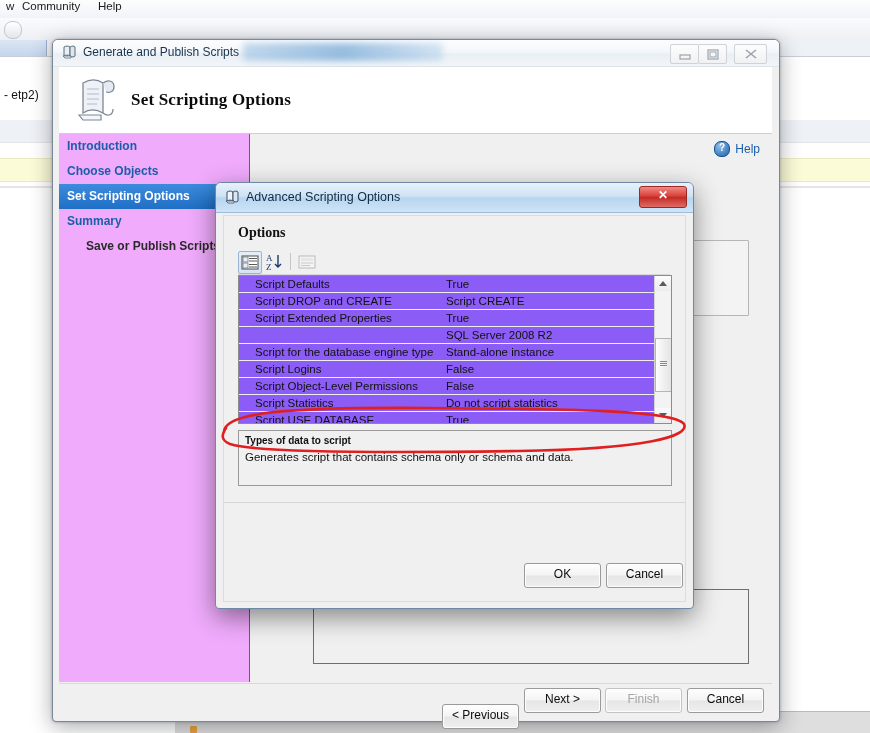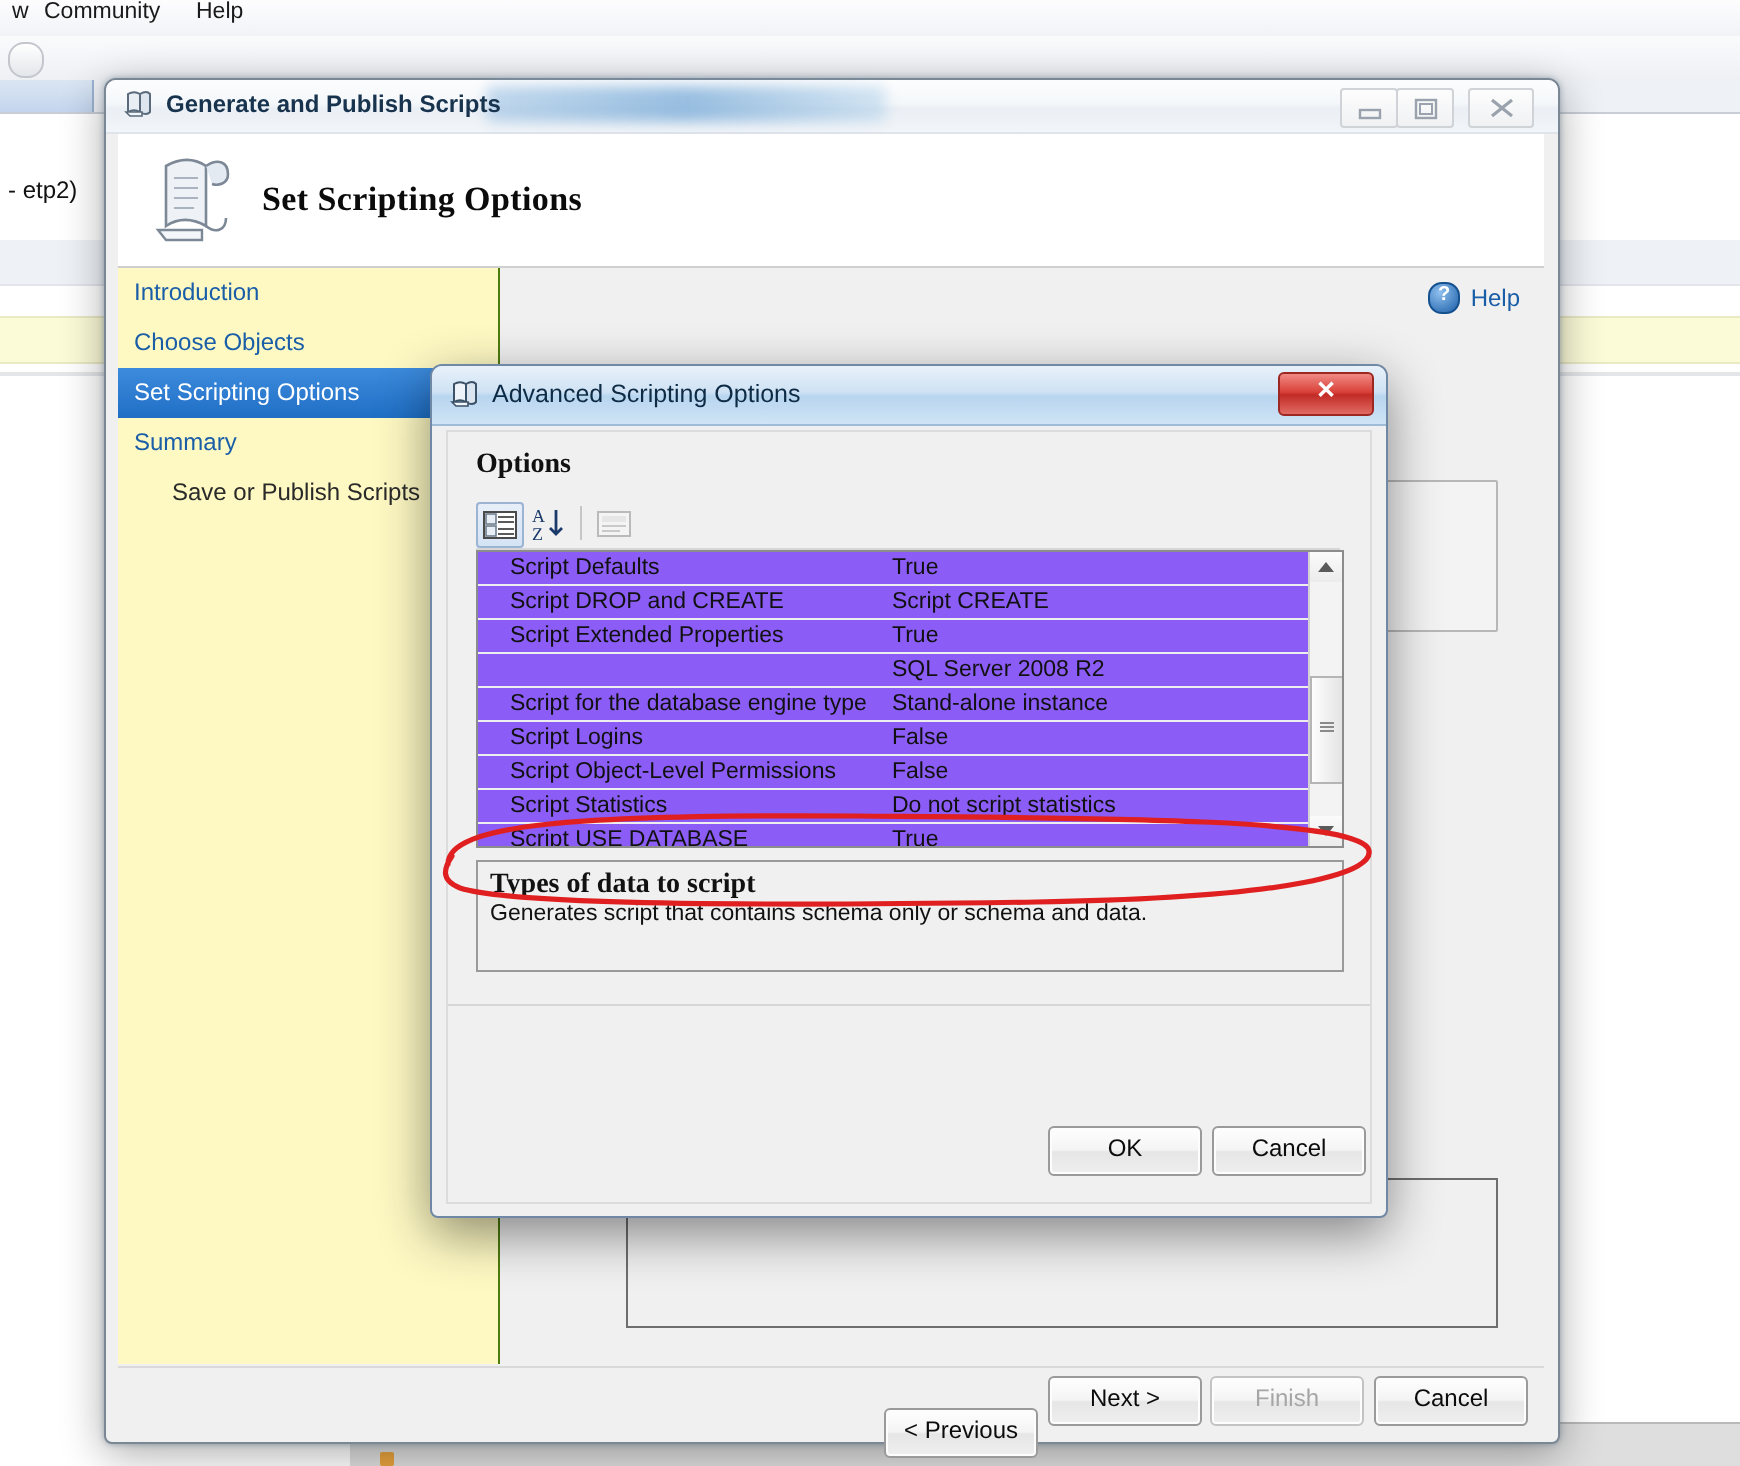--- a/index.html
+++ b/index.html
@@ -74,21 +74,20 @@
     background: #f0f0f0;
     border: 1px solid #7a8794;
     border-radius: 6px 6px 4px 4px;
     box-shadow: 0 5px 22px rgba(0,0,0,0.33), 0 0 3px rgba(120,140,160,0.6);
   }
   .wiz-title {
     position: absolute; left: 0; top: 0; width: 100%; height: 26px;
     background: linear-gradient(#fdfdfe 0%, #f4f7fa 45%, #eaeff5 55%, #f2f5f9 100%);
     border-radius: 5px 5px 0 0;
     border-bottom: 1px solid #dfe4ea;
-    font-weight: bold;
   }
   .wiz-title-blur {
     position: absolute; left: 190px; top: 3px; width: 200px; height: 18px;
     background: linear-gradient(90deg, rgba(150,190,225,0.55), rgba(120,170,215,0.75), rgba(160,200,230,0.4));
     filter: blur(3.2px);
     border-radius: 3px;
   }
   .wiz-title-icon {
     position: absolute; left: 8px; top: 4px; width: 17px; height: 17px;
   }
@@ -111,21 +110,21 @@
   }
   .wiz-header-icon { position: absolute; left: 14px; top: 10px; width: 46px; height: 48px; }
   .wiz-header-title {
     position: absolute; left: 72px; top: 23px;
     font-family: "Liberation Serif", serif;
     font-weight: bold; font-size: 17px; color: #0b0b0b; letter-spacing: .2px;
   }
 
   .wiz-sidebar {
     position: absolute; left: 6px; top: 94px; width: 190px; height: 548px;
-    background: #fef9c3; border-right: 5px solid #4d7c0f;
+    background: #f0abfc; border-right: 5px solid #4d7c0f; font-weight: bold;
   }
   .wiz-nav {
     position: relative; padding: 0; margin: 0; list-style: none;
   }
   .wiz-nav li {
     position: relative; height: 25px; line-height: 25px;
     padding-left: 8px; font-size: 12px; color: #1b5ea8; white-space: nowrap;
   }
   .wiz-nav li.plain { color: #2a2a2a; padding-left: 27px; }
   .wiz-nav li.active {
@@ -270,22 +269,22 @@
   .pg-thumb::after {
     content: ""; position: absolute; left: 4px; top: 22px; width: 7px; height: 6px;
     background: repeating-linear-gradient(#8a8a8a 0 1px, transparent 1px 2px);
   }
 
   .desc-pane {
     position: absolute; left: 14px; top: 214px; width: 432px; height: 54px;
     background: #f0f0f0; border: 1px solid #9a9a9a;
   }
   .desc-title {
-    position: absolute; left: 6px; top: 4px; font-weight: bold; font-size: 14px;
-    font-family: Liberation Serif, serif; color: #111;
+    position: absolute; left: 6px; top: 4px; font-weight: bold; font-size: 10px;
+    font-family: Liberation Sans, sans-serif; color: #111;
   }
   .desc-text {
     position: absolute; left: 6px; top: 20px; font-size: 11.5px; color: #111;
   }
   .dlg-sep {
     position: absolute; left: 0; top: 286px; width: 461px; height: 1px;
     background: #d6d6d6;
   }
 
   

